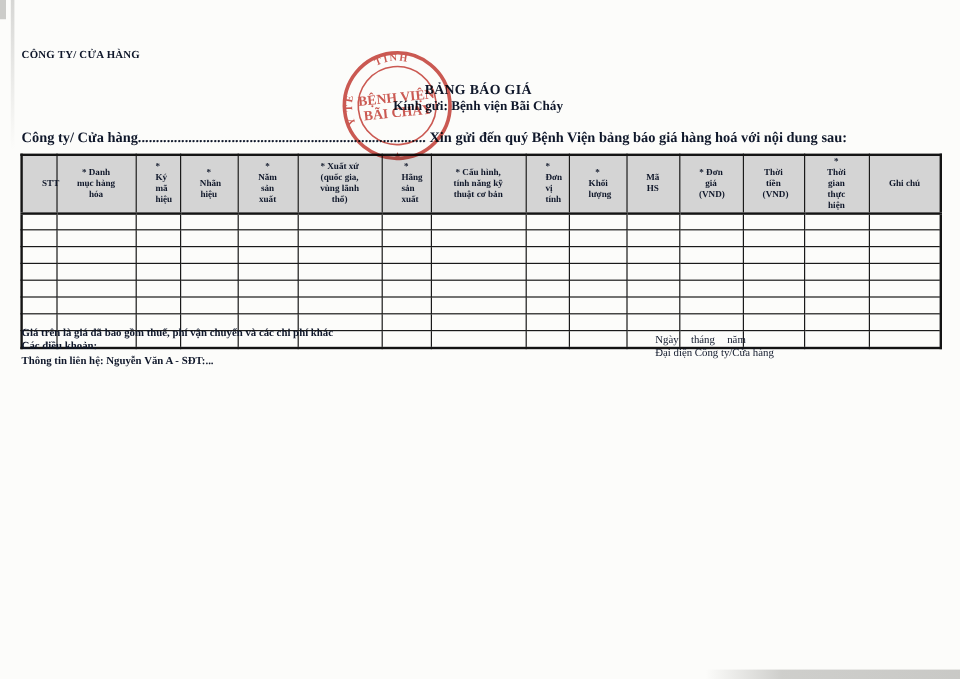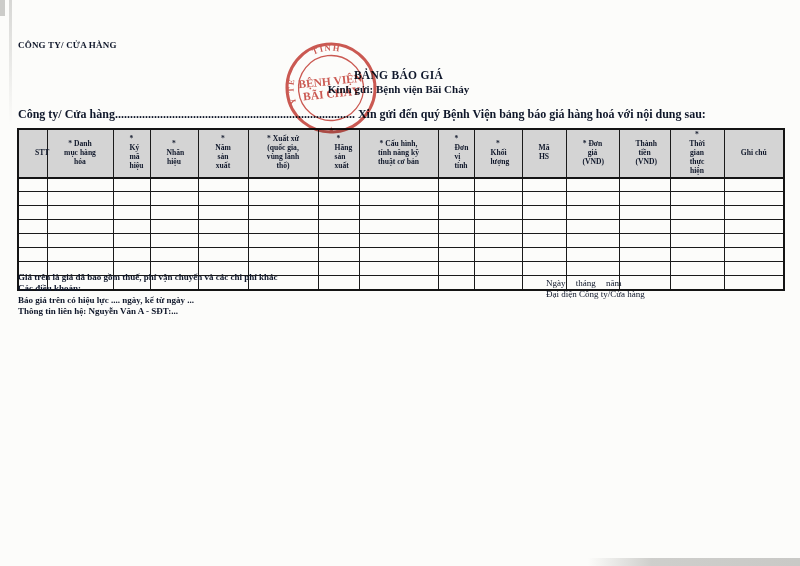--- a/index.html
+++ b/index.html
@@ -113,21 +113,21 @@
           <th>* Ký mã hiệu</th>
           <th>* Nhãn hiệu</th>
           <th>* Năm sản xuất</th>
           <th>* Xuất xứ (quốc gia, vùng lãnh thổ)</th>
           <th>* Hãng sản xuất</th>
           <th>* Cấu hình, tính năng kỹ thuật cơ bản</th>
           <th>* Đơn vị tính</th>
           <th>* Khối lượng</th>
           <th>Mã HS</th>
           <th>* Đơn giá (VND)</th>
-          <th>Thành tiền (VND)</th>
+          <th>Thời tiền (VND)</th>
           <th>* Thời gian thực hiện</th>
           <th>Ghi chú</th>
         </tr>
     </thead>
     <tbody>
         <tr>
           <td></td>
           <td></td>
           <td></td>
           <td></td>
@@ -261,21 +261,20 @@
           <td></td>
           <td></td>
           <td></td>
         </tr>
       </tbody>
   </table>
 
   <div class="footer-left">
       <div>Giá trên là giá đã bao gồm thuế, phí vận chuyển và các chi phí khác</div>
       <div>Các điều khoản:</div>
-      <div>Báo giá trên có hiệu lực .... ngày, kể từ ngày ...</div>
       <div>Thông tin liên hệ: Nguyễn Văn A - SĐT:...</div>
     </div>
 
   <div class="footer-right">
     <div class="sign-date">Ngày tháng năm</div>
     <div>Đại diện Công ty/Cửa hàng</div>
   </div>
 
 </div>
 

